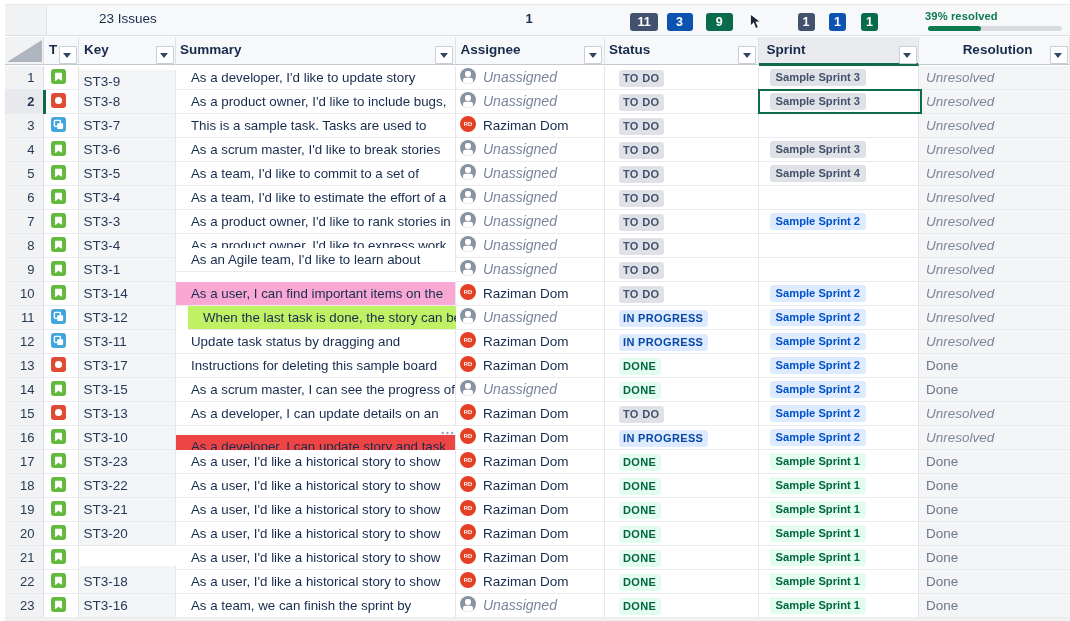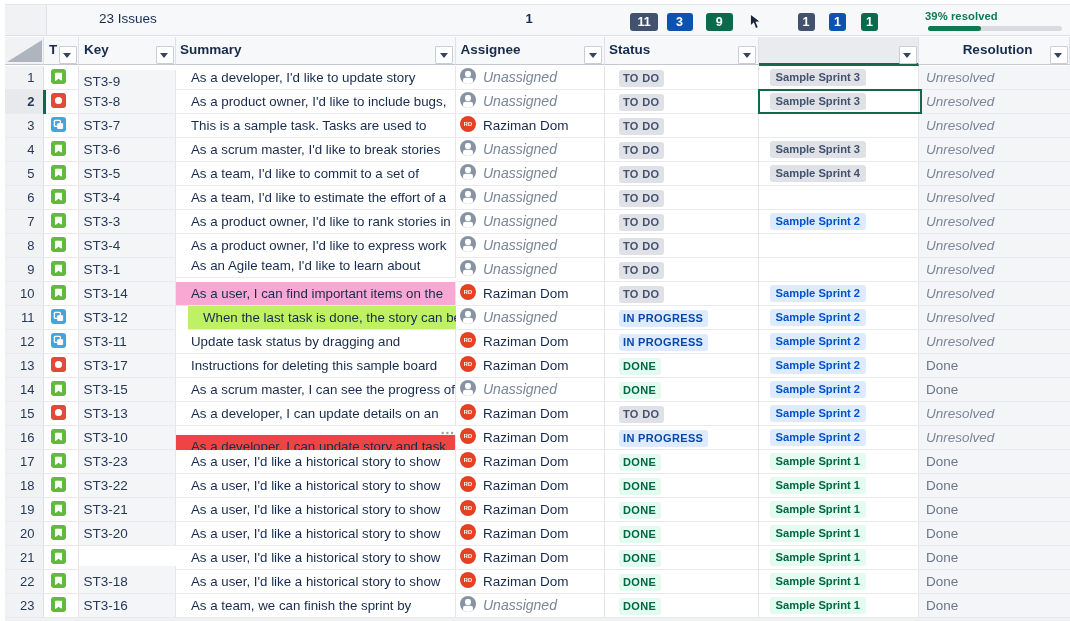--- a/index.html
+++ b/index.html
@@ -74,20 +74,21 @@
   </div>
 <div class="ab hdr" style="left:455.5px;width:149.0px;">
     <div class="hlbl" style="padding-left:5px">Assignee</div>
     <div class="dd" style="right:1.5px"></div>
   </div>
 <div class="ab hdr" style="left:604.5px;width:154.0px;">
     <div class="hlbl" style="padding-left:4.5px">Status</div>
     <div class="dd" style="right:1.5px"></div>
   </div>
 <div class="ab hdr" style="left:758.5px;width:160.5px;background:#E9EBEE;border-bottom:3px solid #15694B;height:29px;">
+    <div class="hlbl" style="padding-left:8px">Sprint</div>
     <div class="dd" style="right:1.5px"></div>
   </div>
 <div class="ab hdr" style="left:919px;width:151px;text-align:center;">
     <div class="hlbl" style="padding-left:7px">Resolution</div>
     <div class="dd" style="right:1.5px"></div>
   </div>
 <div class="ab cell numc" style="top:65.5px;height:24px;">1</div>
 <div class="ab cell" style="left:44px;top:65.5px;width:35px;height:24px;background:#fff">
     <div style="position:absolute;left:6.5px;top:3.5px"><svg width="15" height="15" viewBox="0 0 16 16">
         <rect width="16" height="16" rx="3.2" fill="#62BA3C"></rect>
@@ -323,21 +324,21 @@
 <div class="ab cell" style="left:758.5px;top:233.5px;width:160.5px;height:24px;background:#fff;padding-left:11.5px"></div>
 <div class="ab cell resc" style="left:919px;top:233.5px;width:151px;height:24px;border-right:none"><span class="unres">Unresolved</span></div>
 <div class="ab cell numc" style="top:257.5px;height:24px;">9</div>
 <div class="ab cell" style="left:44px;top:257.5px;width:35px;height:24px;background:#fff">
     <div style="position:absolute;left:6.5px;top:3.5px"><svg width="15" height="15" viewBox="0 0 16 16">
         <rect width="16" height="16" rx="3.2" fill="#62BA3C"></rect>
         <path d="M5 4h6c.4 0 .7.3.7.7v7.1c0 .45-.5.7-.85.42L8 10.4l-2.85 2.22c-.35.28-.85.03-.85-.42V4.7c0-.4.3-.7.7-.7z" fill="#fff"></path>
       </svg></div>
   </div>
 <div class="ab cell keyc" style="left:79px;top:257.5px;width:97px;height:24px">ST3-1</div>
-<div class="ab cell sumc" style="left:176px;top:254px;width:279.5px;height:24px;background:#fff">As an Agile team, I'd like to learn about</div>
+<div class="ab cell sumc" style="left:176px;top:248px;width:279.5px;height:24px;background:#fff">As an Agile team, I'd like to learn about</div>
 <div class="ab" style="left:440.5px;top:276.5px"><svg width="13" height="4" viewBox="0 0 13 4">
       <circle cx="1.7" cy="2" r="1.2" fill="#99A0AC"></circle>
       <circle cx="6.4" cy="2" r="1.2" fill="#99A0AC"></circle>
       <circle cx="11.1" cy="2" r="1.2" fill="#99A0AC"></circle>
     </svg></div>
 <div class="ab cell asgn" style="left:455.5px;top:257.5px;width:149.0px;height:24px;background:#fff">
     <div style="position:absolute;left:4.5px;top:2.3px"><svg width="16" height="16" viewBox="0 0 24 24">
         <circle cx="12" cy="12" r="12" fill="#8793A3"></circle>
         <clipPath id="avc">
           <circle cx="12" cy="12" r="12"></circle>

